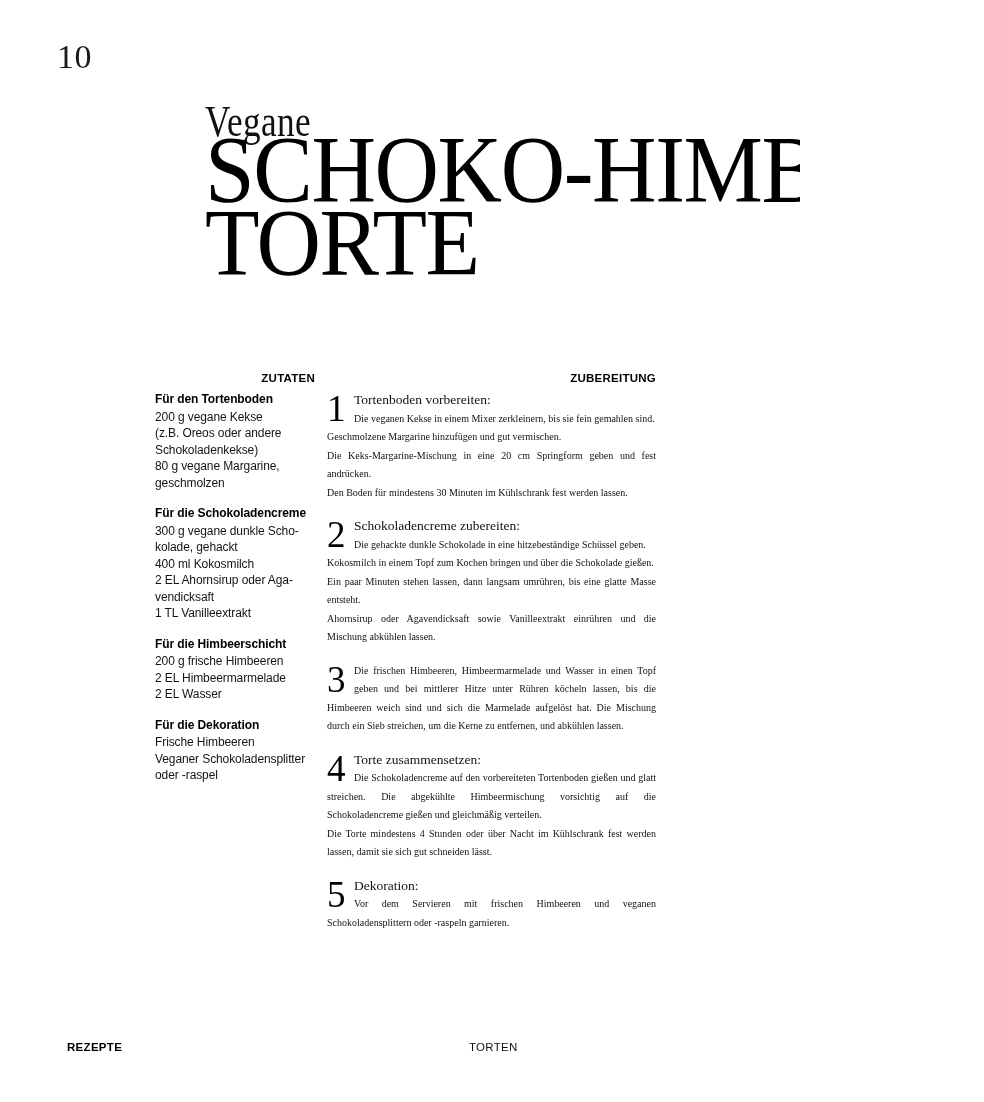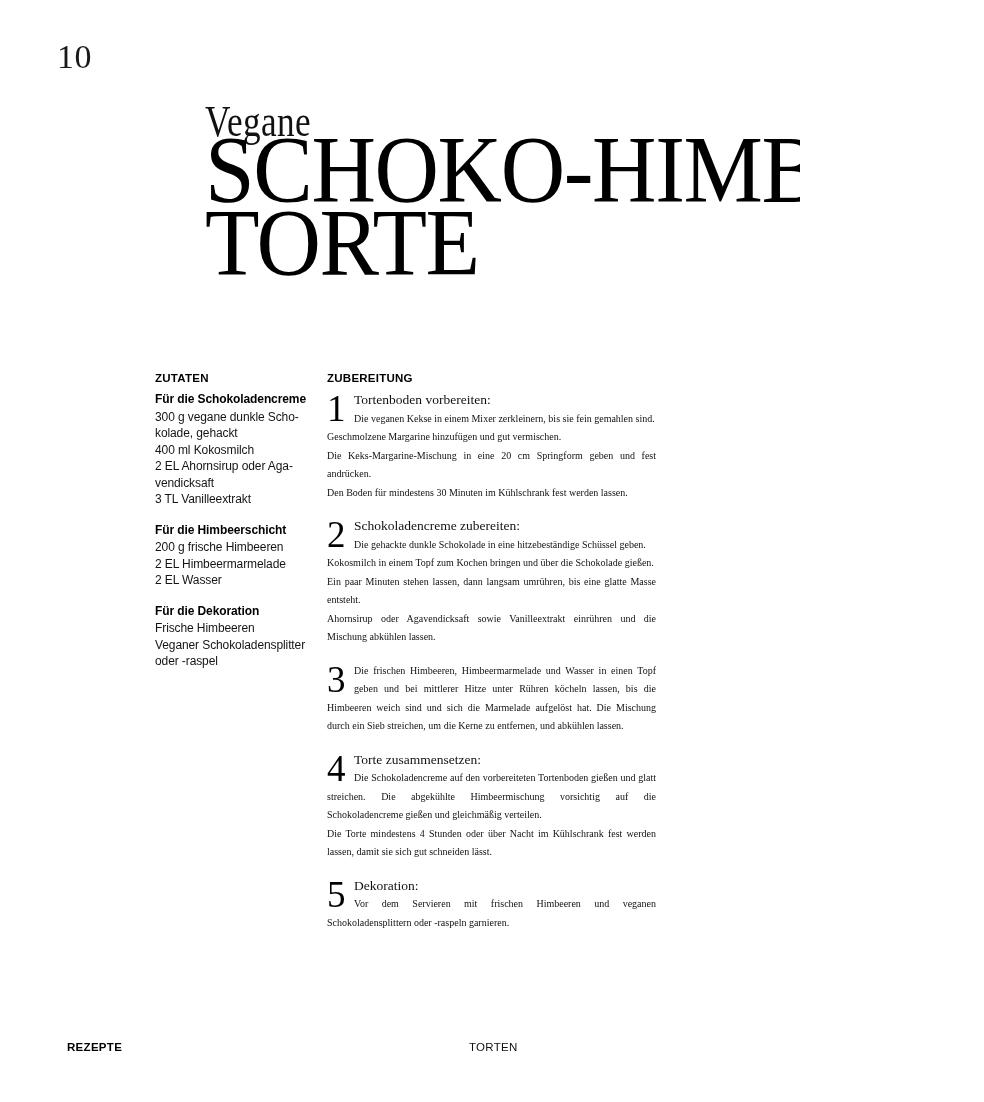--- a/index.html
+++ b/index.html
@@ -82,22 +82,23 @@
     left: 327px;
     top: 0;
     width: 329px;
   }
 
   .col-head {
     font-family: "Liberation Sans", "DejaVu Sans", sans-serif;
     font-weight: bold;
     font-size: 11.5px;
     letter-spacing: 0.25px;
-    margin: 0 0 7px 0;
-    color: #000;
+    margin: 0 0 7px 16px;
+    color: #000;
+    text-align: right;
   }
 
   .ing-group { margin-bottom: 14px; }
   .ing-group:last-child { margin-bottom: 0; }
 
   .ing-subhead {
     font-family: "Liberation Sans", "DejaVu Sans", sans-serif;
     font-weight: bold;
     font-size: 12px;
     line-height: 16.5px;
@@ -194,28 +195,36 @@
     <div class="title-kicker">Vegane</div>
     <div class="title-main title-line-2">SCHOKO-HIMBEER-</div>
     <div class="title-main title-line-3">TORTE</div>
   </div>
 
   <div class="columns">
 
     <div class="col-ingredients">
       <div class="col-head">ZUTATEN</div>
       <div id="ingredients-groups">
+          <div class="ing-group">
+            <div class="ing-subhead">Für den Tortenboden</div>
+            <div class="ing-item">200 g vegane Kekse</div>
+            <div class="ing-item">(z.B. Oreos oder andere</div>
+            <div class="ing-item">Schokoladenkekse)</div>
+            <div class="ing-item">80 g vegane Margarine,</div>
+            <div class="ing-item">geschmolzen</div>
+          </div>
           <div class="ing-group">
             <div class="ing-subhead">Für die Schokoladencreme</div>
             <div class="ing-item">300 g vegane dunkle Scho-</div>
             <div class="ing-item">kolade, gehackt</div>
             <div class="ing-item">400 ml Kokosmilch</div>
             <div class="ing-item">2 EL Ahornsirup oder Aga-</div>
             <div class="ing-item">vendicksaft</div>
-            <div class="ing-item">3 TL Vanilleextrakt</div>
+            <div class="ing-item">1 TL Vanilleextrakt</div>
           </div>
           <div class="ing-group">
             <div class="ing-subhead">Für die Himbeerschicht</div>
             <div class="ing-item">200 g frische Himbeeren</div>
             <div class="ing-item">2 EL Himbeermarmelade</div>
             <div class="ing-item">2 EL Wasser</div>
           </div>
           <div class="ing-group">
             <div class="ing-subhead">Für die Dekoration</div>
             <div class="ing-item">Frische Himbeeren</div>

